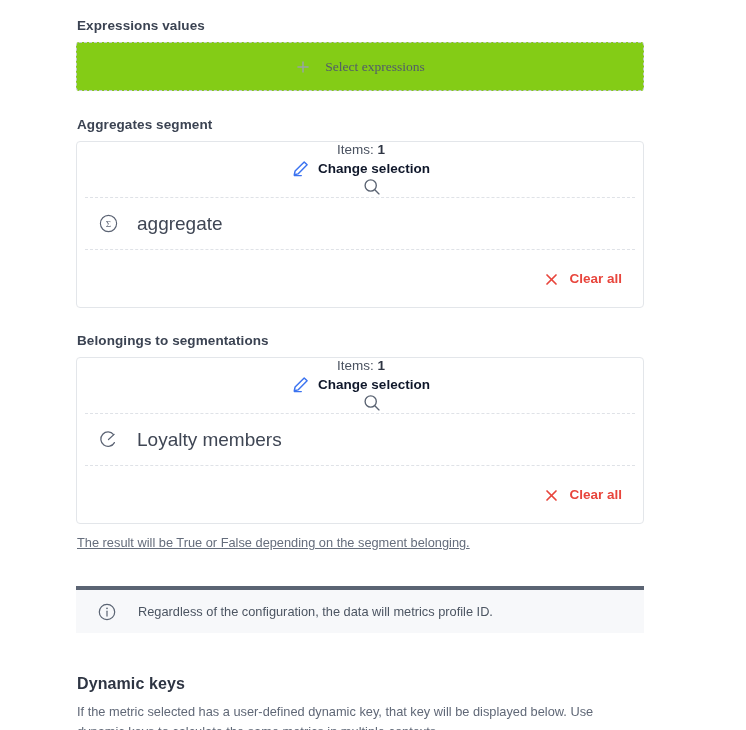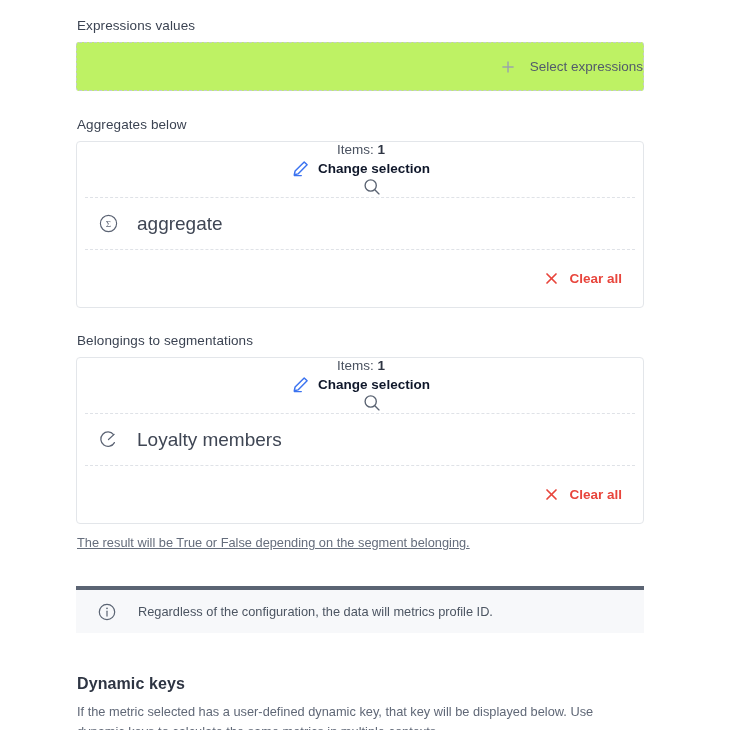--- a/index.html
+++ b/index.html
@@ -24,37 +24,38 @@
     padding: 18px 0 0 0;
   }
 
   .section {
     margin-left: 76px;
     width: 568px;
   }
 
   .section-label {
     font-size: 13.5px;
-    font-weight: normal;
+    font-weight: bold;
     color: #3b4352;
     letter-spacing: 0.1px;
     margin: 0 0 9px 1px;
   }
 
   
   .dashed-picker {
     height: 49px;
     border: 1px dashed #c3c8d1;
     border-radius: 3px;
     display: flex;
     align-items: center;
-    justify-content: flex-end;
-    background: #bef264;
+    justify-content: center;
+    background: #84cc16;
     cursor: pointer;
     user-select: none;
+    font-family: Liberation Serif, serif;
   }
   .dashed-picker .plus-icon {
     display: inline-flex;
     width: 16px;
     height: 16px;
     margin-right: 14px;
     color: #9aa1ad;
   }
   .dashed-picker .picker-label {
     font-size: 13.5px;
@@ -135,21 +136,21 @@
 
   .card-foot {
     height: 57px;
     display: flex;
     align-items: center;
     justify-content: flex-end;
     padding: 0 21px 0 20px;
   }
   .clear-all {
     display: inline-flex;
-    align-items: center;
+    align-items: flex-end;
     color: #e8453c;
     font-size: 13.5px;
     font-weight: bold;
     cursor: pointer;
   }
   .clear-all .x-icon {
     width: 13px;
     height: 13px;
     margin-right: 11px;
     display: inline-flex;
@@ -223,21 +224,21 @@
           <line x1="2.4" y1="8" x2="13.6" y2="8"></line>
         </svg>
       </span>
       <span class="picker-label">Select expressions</span>
     </div>
   </div>
 
   <div class="gap-1"></div>
 
   <div class="section">
-    <div class="section-label">Aggregates below</div>
+    <div class="section-label">Aggregates segment</div>
 
     <div class="select-card">
 
       <div class="card-head">
         <div class="items-count">
           <span>Items:</span>
           <b>1</b>
         </div>
 
         <div class="change-selection">

